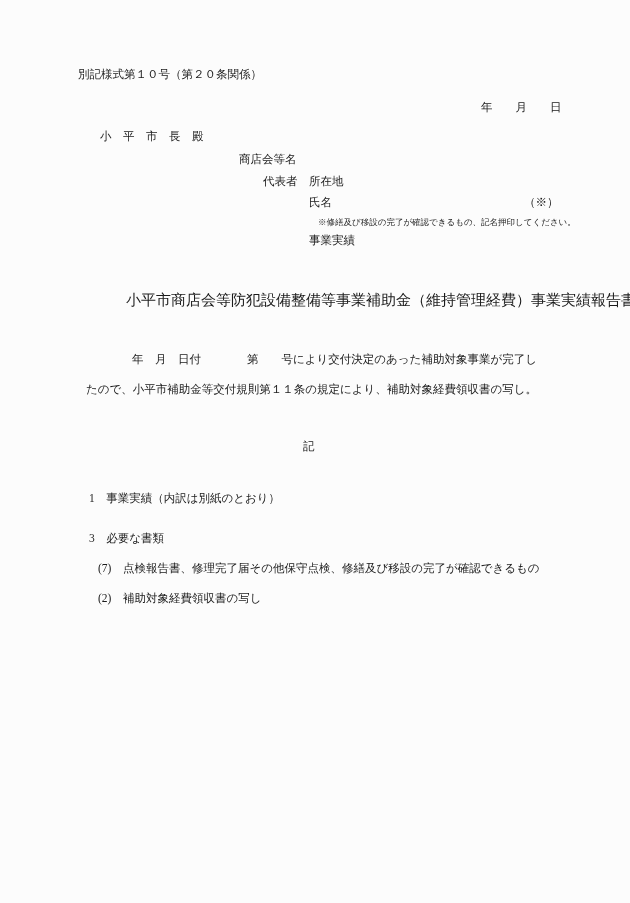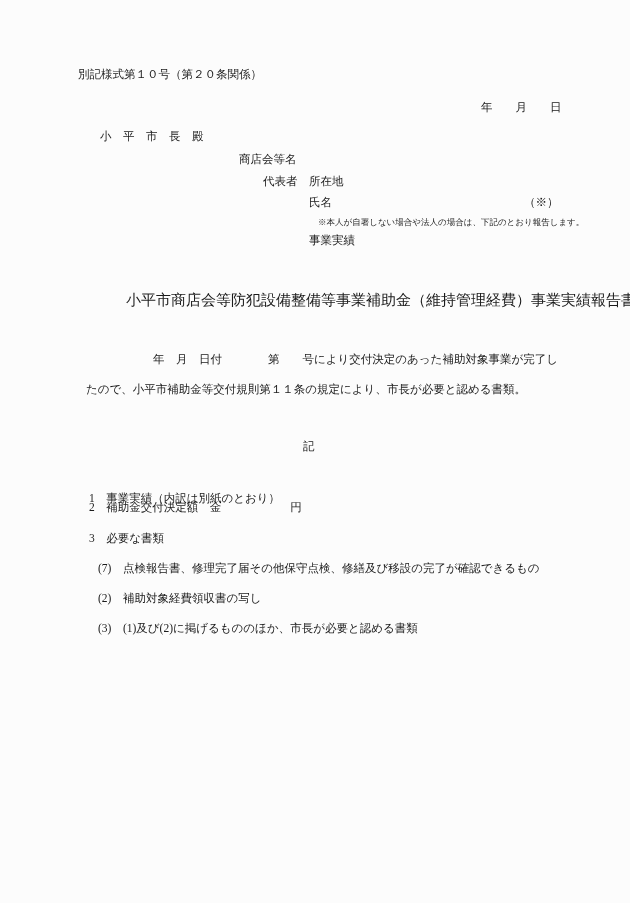--- a/index.html
+++ b/index.html
@@ -46,37 +46,35 @@
   <div class="t" style="left:223px; top:152px">商店会等名</div>
 
   <div class="t" style="left:247px; top:174px">代表者</div>
 
   <div class="t" style="left:293px; top:174px">所在地</div>
 
   <div class="t" style="left:293px; top:195px">氏名</div>
 
   <div class="t" style="left:508px; top:195px">（※）</div>
 
-  <div class="t small" style="left:302px; top:217px">※本人が自署しない場合や法人の場合は、下記のとおり報告します。</div>
+  <div class="t small" style="left:302px; top:217px">※修繕及び移設の完了が確認できるもの、記名押印してください。</div>
 
   <div class="t" style="left:293px; top:233px">事業実績</div>
 
   <div class="t title" style="left:110px; top:291px">小平市商店会等防犯設備整備等事業補助金（維持管理経費）事業実績報告書</div>
 
-  <div class="t" style="left:137px; top:352px">年　月　日付　　　　第　　号により交付決定のあった補助対象事業が完了し</div>
+  <div class="t" style="left:116px; top:352px">年　月　日付　　　　第　　号により交付決定のあった補助対象事業が完了し</div>
 
-  <div class="t" style="left:70px; top:382px">たので、小平市補助金等交付規則第１１条の規定により、市長が必要と認める書類。</div>
+  <div class="t" style="left:70px; top:382px">たので、小平市補助金等交付規則第１１条の規定により、補助対象経費領収書の写し。</div>
 
   <div class="t" style="left:287px; top:439px">記</div>
 
   <div class="t" style="left:73px; top:491px">1　事業実績（内訳は別紙のとおり）</div>
 
-  <div class="t" style="left:73px; top:500px">2　補助金交付決定額　金　　　　　　円</div>
 
   <div class="t" style="left:73px; top:531px">3　必要な書類</div>
 
   <div class="t" style="left:82px; top:561px">(7)　点検報告書、修理完了届その他保守点検、修繕及び移設の完了が確認できるもの</div>
 
   <div class="t" style="left:82px; top:591px">(2)　補助対象経費領収書の写し</div>
 
-  <div class="t" style="left:82px; top:621px">(3)　(1)及び(2)に掲げるもののほか、市長が必要と認める書類</div>
 
 </div>
 
 </body></html>

